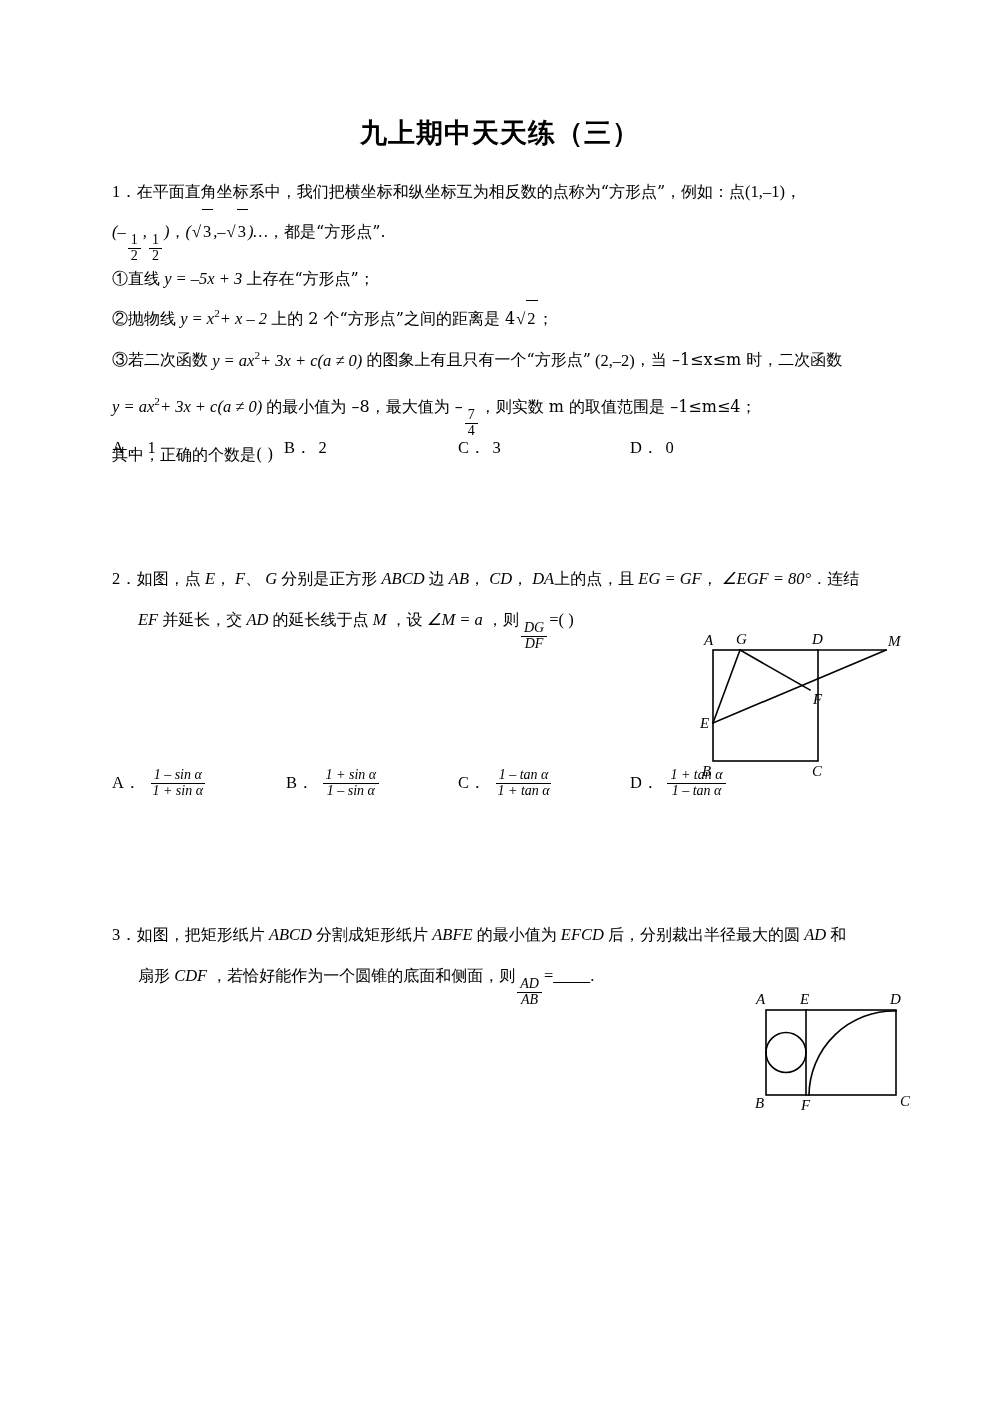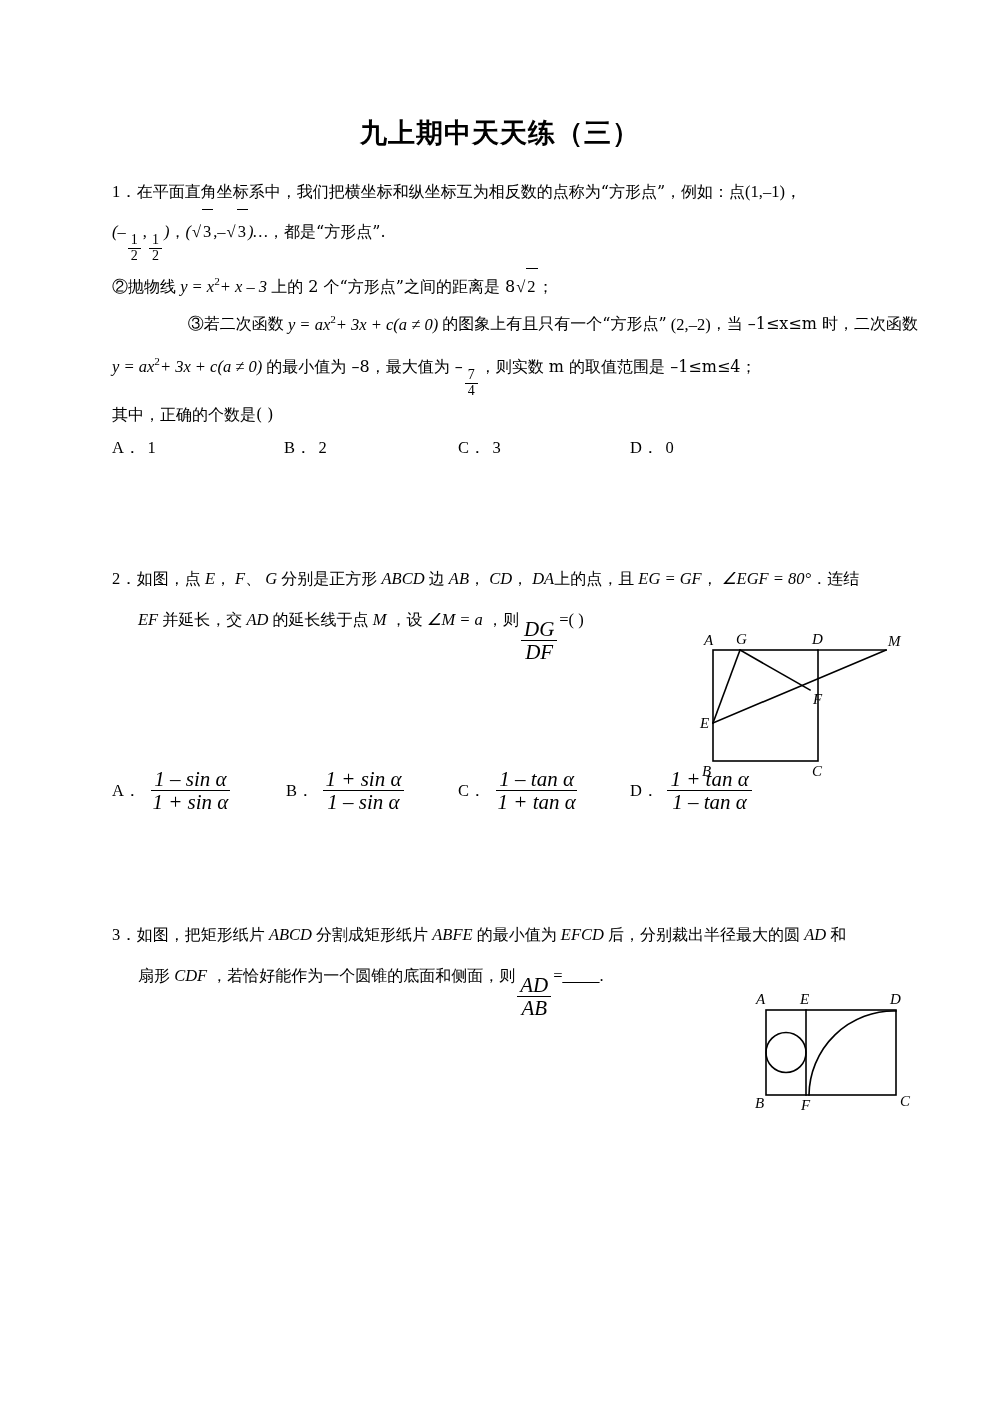--- a/index.html
+++ b/index.html
@@ -54,21 +54,21 @@
   .num { font-family: "Liberation Serif", serif; }
 
   
   .frac {
     display: inline-flex;
     flex-direction: column;
     align-items: center;
     justify-content: center;
     vertical-align: -0.52em;
     line-height: 1.05;
-    font-size: 21px;
+    font-size: 14px;
     margin: 0 2px;
   }
   .frac .nume { padding: 0 3px; border-bottom: 1.1px solid #000; }
   .frac .deno { padding: 0 3px; }
   .frac.small { font-size: 14px; vertical-align: -0.5em; }
 
   
   .sqrt {
     display: inline-block;
     position: relative;
@@ -123,28 +123,33 @@
       <span class="it">(</span><span class="num">–</span><span class="frac small">
           <span class="nume">1</span>
           <span class="deno">2</span>
         </span><span class="num">,</span><span class="frac small">
           <span class="nume">1</span>
           <span class="deno">2</span>
         </span><span class="it">)</span><span class="cn">，</span><span class="it">(</span><span class="sqrt">√<span class="radicand">3</span></span><span class="num">,–</span><span class="sqrt">√<span class="radicand">3</span></span><span class="it">)…</span><span class="cn">，都是“方形点”.</span>
     </div>
 
 
+    <div class="ln" style="line-height:32px;">
+      <span class="cn">①直线</span>
+      <span class="it">y = –5x + 3</span>
+      <span class="cn">上存在“方形点”；</span>
+    </div>
 
     <div class="ln" style="line-height:36px;">
       <span class="cn">②抛物线</span>
-      <span class="it">y = x</span><span class="sup num">2</span><span class="it">+ x – 3</span>
-      <span class="cn">上的 2 个“方形点”之间的距离是 8</span><span class="sqrt">√<span class="radicand">2</span></span><span class="cn">；</span>
-    </div>
-
-    <div class="ln" style="line-height:28px;text-align:right;">
+      <span class="it">y = x</span><span class="sup num">2</span><span class="it">+ x – 2</span>
+      <span class="cn">上的 2 个“方形点”之间的距离是 4</span><span class="sqrt">√<span class="radicand">2</span></span><span class="cn">；</span>
+    </div>
+
+    <div class="ln" style="line-height:36px;">
       <span class="cn">③若二次函数</span>
       <span class="it">y = ax</span><span class="sup num">2</span><span class="it">+ 3x + c(a ≠ 0)</span>
       <span class="cn">的图象上有且只有一个“方形点”</span>
       <span class="num">(2,–2)</span><span class="cn">，当 –1≤x≤m 时，二次函数</span>
     </div>
 
     <div class="ln" style="line-height:46px;">
       <span class="it">y = ax</span><span class="sup num">2</span><span class="it">+ 3x + c(a ≠ 0)</span>
       <span class="cn">的最小值为 –8，最大值为 –</span><span class="frac small">
           <span class="nume">7</span>

